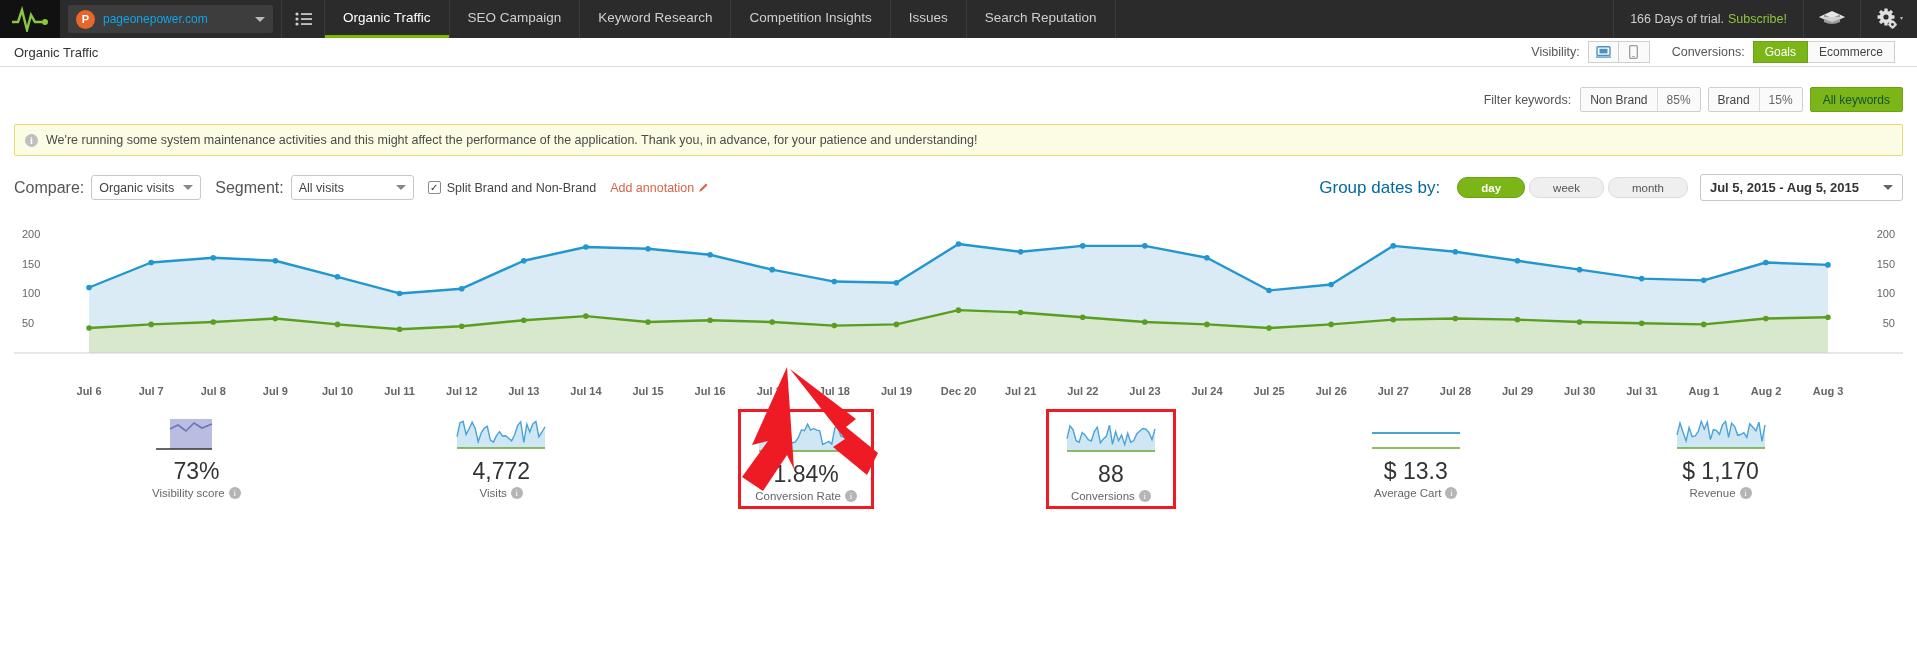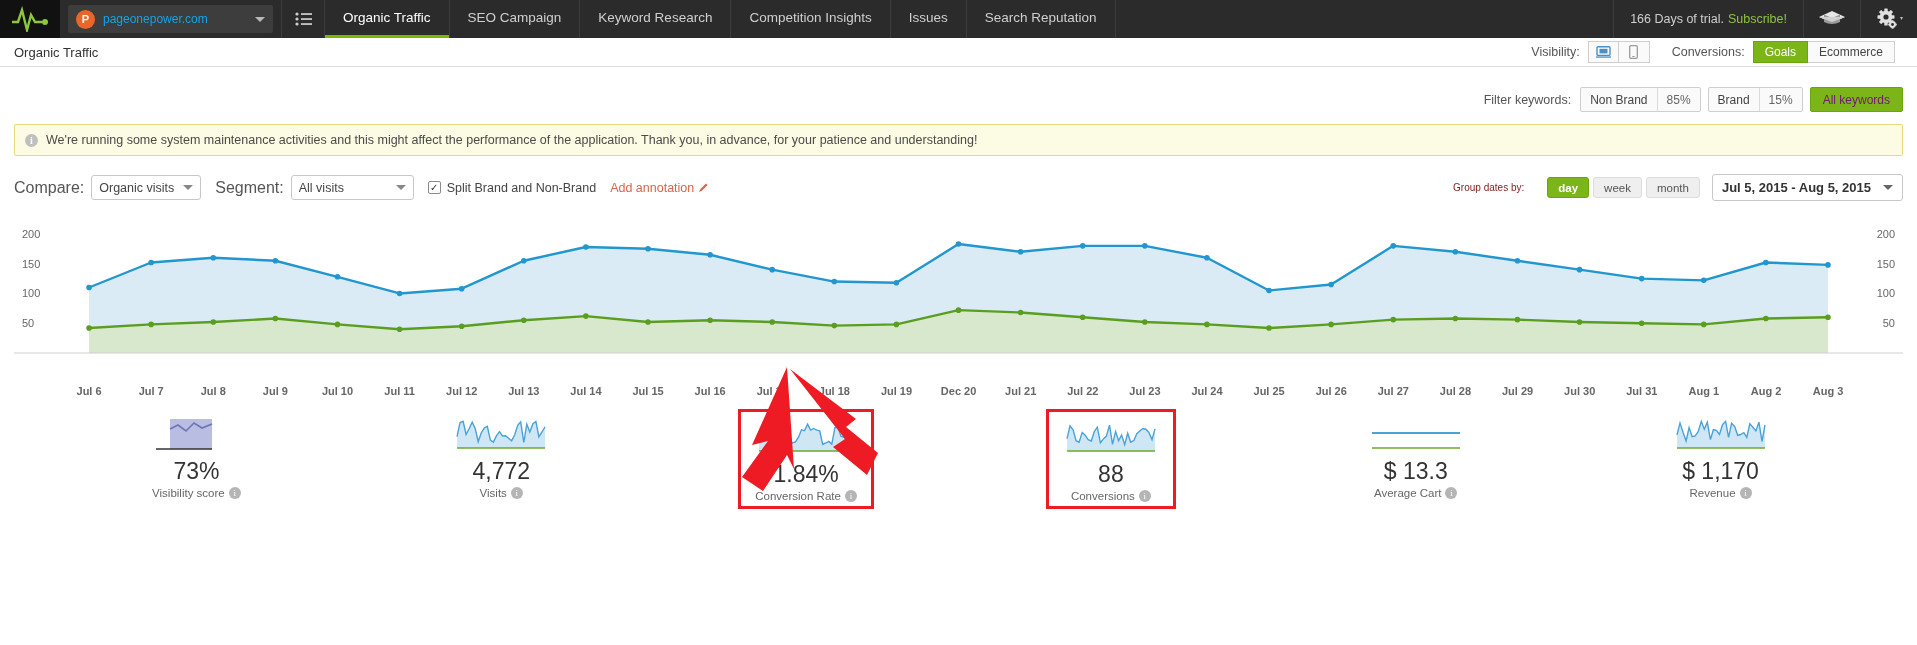--- a/index.html
+++ b/index.html
@@ -80,21 +80,21 @@
   .title-spacer { flex:1; }
   .fk-label { font-size:12.5px; color:#555; margin-right:9px; }
   .fk-group { display:flex; align-items:center; gap:7px; }
   .fk-btn {
     height:25px; display:flex; border:1px solid #cfcfcf; border-radius:2px;
     background:#fafafa; overflow:hidden; cursor:pointer;
   }
   .fk-btn span { display:flex; align-items:center; padding:0 9px; font-size:12px; color:#444; }
   .fk-btn span.pct { border-left:1px solid #dcdcdc; color:#666; }
   .fk-all {
-    height:25px; background:#7cb518; color:#701a75; border:1px solid #6ba413;
+    height:25px; background:#7cb518; color:#14532d; border:1px solid #6ba413;
     border-radius:2px; display:flex; align-items:center; padding:0 12px;
     font-size:12px; cursor:pointer;
   }
 
   
   .alert {
     border:1px solid #e8d87a; background:#fcfbe3; border-radius:2px;
     height:32px; display:flex; align-items:center; padding:0 10px; gap:8px;
     font-size:12.5px; color:#4a4a4a; margin-bottom:18px;
   }
@@ -115,31 +115,31 @@
   .sel.wide { width:123px; }
   .sel .txt { flex:1; white-space:nowrap; overflow:hidden; }
   .chk-wrap { display:flex; align-items:center; gap:6px; margin-right:14px; cursor:pointer; }
   .chk {
     width:13px;height:13px;border:1px solid #8a8a8a;background:#fff;border-radius:2px;
     display:flex;align-items:center;justify-content:center;font-size:10px;color:#333;
   }
   .chk-lbl { font-size:12.5px; color:#444; }
   .annot { font-size:12.5px; color:#d9644a; cursor:pointer; display:flex; align-items:center; gap:4px; }
   .ctrl-spacer { flex:1; }
-  .grp-lbl { font-size:10px; color:#7f1d1d; margin-right:23px; }
+  .grp-lbl { font-size:17px; color:#0369a1; margin-right:17px; }
   .grp-btns { display:flex; gap:4px; margin-right:12px; }
   .grp-b {
-    height:21px; padding:0 10px; border-radius:3px; font-size:11.5px;
+    height:21px; padding:0 23px; border-radius:10px; font-size:11.5px;
     display:flex; align-items:center; cursor:pointer;
     background:#efefef; color:#555; border:1px solid #dcdcdc;
   }
   .grp-b.on { background:#7cb518; color:#fff; border-color:#6ba413; font-weight:bold; }
   .date-sel {
     height:27px; border:1px solid #c8c8c8; border-radius:3px; background:#fff;
-    display:flex; align-items:center; padding:0 9px; gap:12px; cursor:pointer;
+    display:flex; align-items:center; padding:0 9px; gap:24px; cursor:pointer;
     font-size:13px; color:#333; font-weight:bold;
   }
 
   
   .chart-wrap { position:relative; height:160px; margin: 0 0 6px 0; }
   .chart-wrap svg { display:block; }
   .xaxis { display:flex; margin-left:44px; margin-right:44px; }
   .xtick { flex:1; text-align:center; font-size:11px; color:#666;font-weight:bold; }
 
   

